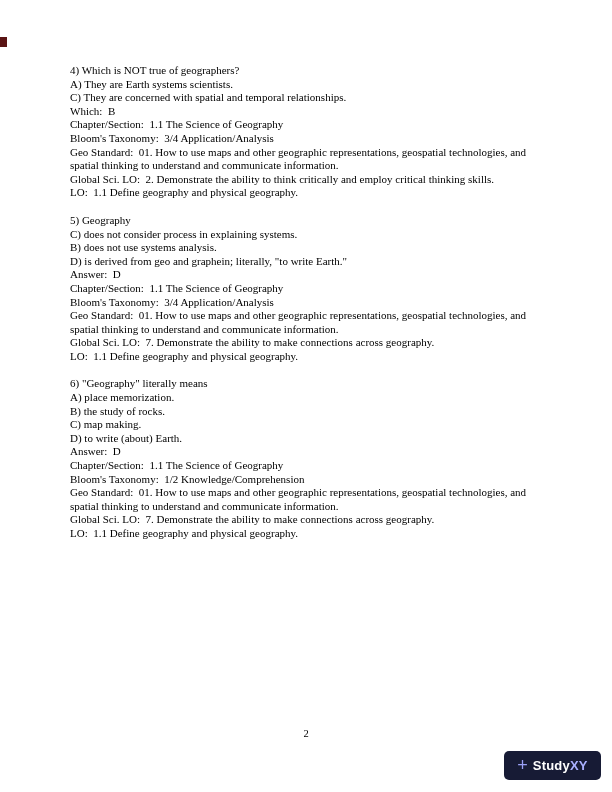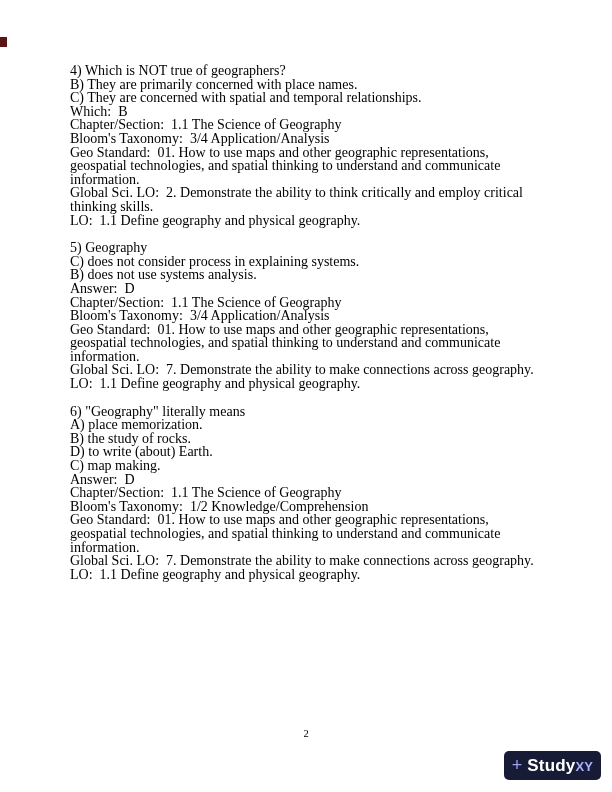--- a/index.html
+++ b/index.html
@@ -27,21 +27,21 @@
     top: 37px;
     width: 7px;
     height: 10px;
     background: #5a1414;
   }
   .content {
     position: absolute;
     left: 70px;
     top: 64px;
     width: 478px;
-    font-size: 14px;
+    font-size: 11px;
     line-height: 13.6px;
   }
   .question {
     margin-bottom: 14px;
   }
   .line {
     white-space: pre-wrap;
   }
   .footer-page-number {
     position: absolute;
@@ -68,21 +68,21 @@
   }
   .brand-plus {
     color: #9aa0f5;
     font-size: 18px;
     font-weight: 300;
     line-height: 1;
     margin-top: -2px;
   }
   .brand-study {
     color: #ffffff;
-    font-size: 17px;
+    font-size: 13px;
     font-weight: 700;
     letter-spacing: 0.2px;
   }
   .brand-xy {
     color: #a9b0ff;
     font-size: 13px;
     font-weight: 700;
     letter-spacing: 0.2px;
   }
   .brand-name {
@@ -94,48 +94,49 @@
 <body>
 
 <div class="page">
 
   <div class="edge-mark"></div>
 
   <div class="content">
 
     <div class="question">
       <div class="line">4) Which is NOT true of geographers?</div>
-      <div class="line">B) They are primarily concerned with place names.</div>
+      <div class="line">A) They are Earth systems scientists.</div>
       <div class="line">C) They are concerned with spatial and temporal relationships.</div>
       <div class="line">Which:  B</div>
       <div class="line">Chapter/Section:  1.1 The Science of Geography</div>
       <div class="line">Bloom's Taxonomy:  3/4 Application/Analysis</div>
       <div class="line">Geo Standard:  01. How to use maps and other geographic representations, geospatial technologies, and spatial thinking to understand and communicate information.</div>
       <div class="line">Global Sci. LO:  2. Demonstrate the ability to think critically and employ critical thinking skills.</div>
       <div class="line">LO:  1.1 Define geography and physical geography.</div>
     </div>
 
     <div class="question">
       <div class="line">5) Geography</div>
       <div class="line">C) does not consider process in explaining systems.</div>
       <div class="line">B) does not use systems analysis.</div>
+      <div class="line">D) is derived from geo and graphein; literally, "to write Earth."</div>
       <div class="line">Answer:  D</div>
       <div class="line">Chapter/Section:  1.1 The Science of Geography</div>
       <div class="line">Bloom's Taxonomy:  3/4 Application/Analysis</div>
       <div class="line">Geo Standard:  01. How to use maps and other geographic representations, geospatial technologies, and spatial thinking to understand and communicate information.</div>
       <div class="line">Global Sci. LO:  7. Demonstrate the ability to make connections across geography.</div>
       <div class="line">LO:  1.1 Define geography and physical geography.</div>
     </div>
 
     <div class="question">
       <div class="line">6) "Geography" literally means</div>
       <div class="line">A) place memorization.</div>
       <div class="line">B) the study of rocks.</div>
+      <div class="line">C) map making.</div>
       <div class="line">D) to write (about) Earth.</div>
-      <div class="line">C) map making.</div>
       <div class="line">Answer:  D</div>
       <div class="line">Chapter/Section:  1.1 The Science of Geography</div>
       <div class="line">Bloom's Taxonomy:  1/2 Knowledge/Comprehension</div>
       <div class="line">Geo Standard:  01. How to use maps and other geographic representations, geospatial technologies, and spatial thinking to understand and communicate information.</div>
       <div class="line">Global Sci. LO:  7. Demonstrate the ability to make connections across geography.</div>
       <div class="line">LO:  1.1 Define geography and physical geography.</div>
     </div>
 
   </div>
 

